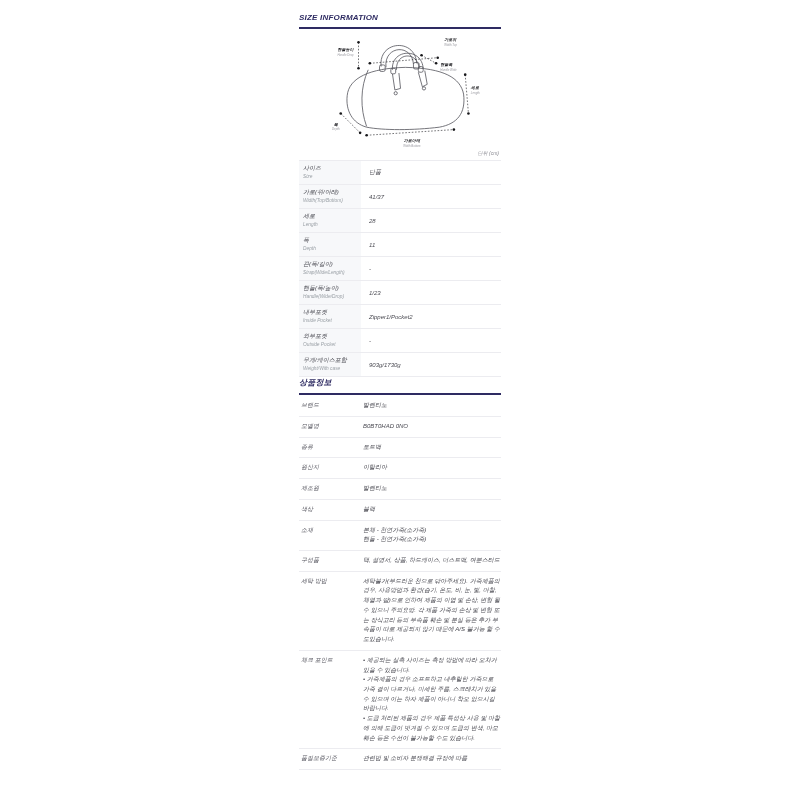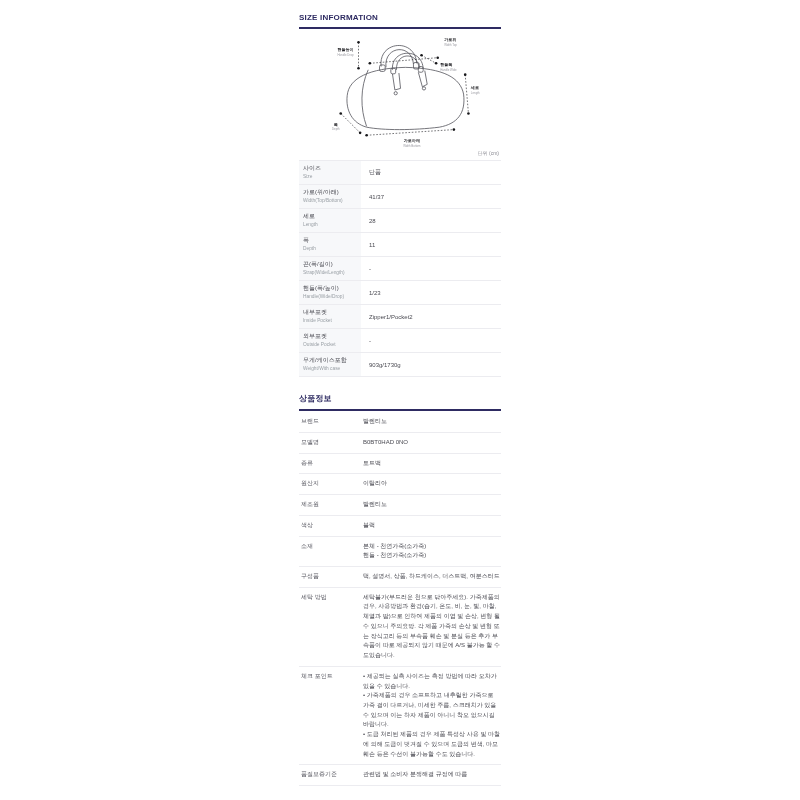--- a/index.html
+++ b/index.html
@@ -1,20 +1,20 @@
 <!DOCTYPE html>
 <html><head>
 <meta charset="utf-8">
 <style>
   * { margin:0; padding:0; box-sizing:border-box; }
   html,body { width:800px; background:#ffffff; font-family:"Liberation Sans", sans-serif; color:#3c3c46; }
   body { height:800px; overflow:hidden; }
   .page { width:202px; margin:0 auto; padding-top:13px; }
-  .section { margin-top:0; }
-  .section + .section { margin-top:16px; }
+  .section { margin-top:0;font-style:italic; }
+  .section + .section { }
   .section-title {
     font-size:8px; font-weight:bold; color:#2e2b62; letter-spacing:.2px;
     padding-bottom:5px; border-bottom:2px solid #2e2b62;
   }
   
   .diagram-wrap { padding:2px 0 0 14px; }
   .diagram-wrap svg { display:block; margin:0 auto; }
   .unit-label { font-size:5px; color:#8a8a92; text-align:right; padding:1px 2px 4px 0; }
   
   .size-table { width:100%; border-top:1px solid #ececf0; }

